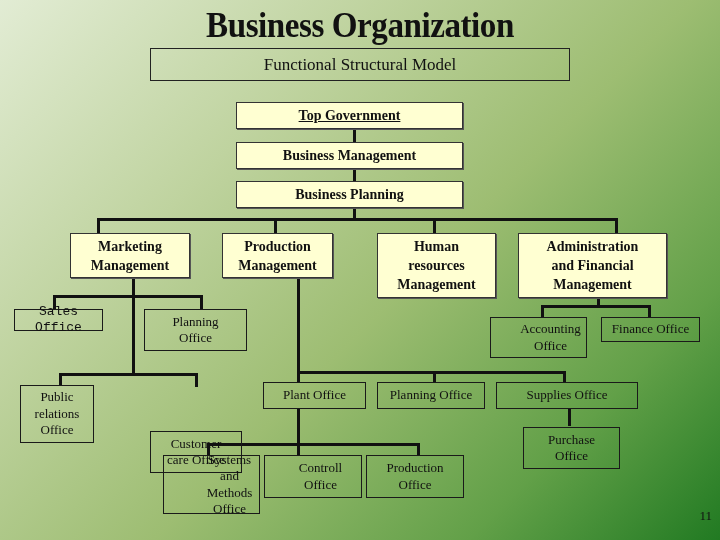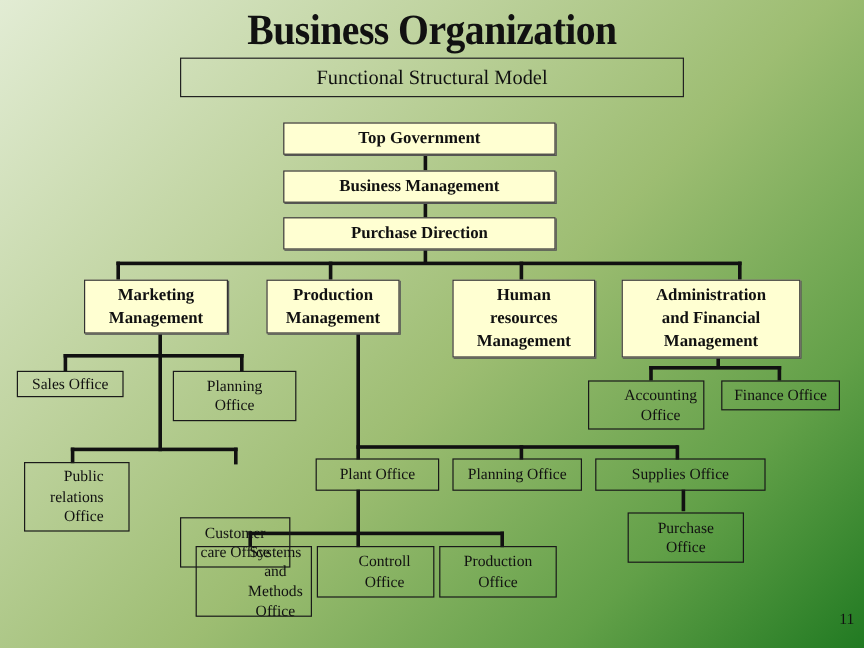--- a/index.html
+++ b/index.html
@@ -73,28 +73,28 @@
   <div class="vl" style="left:207px; top:443px; height:13px;"></div>
   <div class="vl" style="left:417px; top:443px; height:13px;"></div>
   <div class="vl" style="left:568px; top:408px; height:18px;"></div>
 
   <div class="vl" style="left:597px; top:298px; height:8px;"></div>
   <div class="hl" style="left:541px; top:305px; width:110px;"></div>
   <div class="vl" style="left:541px; top:305px; height:12px;"></div>
   <div class="vl" style="left:648px; top:305px; height:12px;"></div>
 </div>
 
-<div class="abs mbox" style="left:236px; top:102px; width:227px; height:27px;">
+<div class="abs mbox" style="left:236px; top:102px; width:227px; height:27px;text-decoration:underline;">
   <span>Top Government</span>
 </div>
 <div class="abs mbox" style="left:236px; top:142px; width:227px; height:27px;">
   <span>Business Management</span>
 </div>
 <div class="abs mbox" style="left:236px; top:181px; width:227px; height:27px;">
-  <span>Purchase Direction</span>
+  <span>Business Planning</span>
 </div>
 
 <div class="abs mbox" style="left:70px; top:233px; width:120px; height:45px;">
   <span>Marketing
 Management</span>
 </div>
 <div class="abs mbox" style="left:222px; top:233px; width:111px; height:45px;">
   <span>Production
 Management</span>
 </div>
@@ -102,28 +102,28 @@
   <span>Human
 resources
 Management</span>
 </div>
 <div class="abs mbox" style="left:518px; top:233px; width:149px; height:65px;">
   <span>Administration
 and Financial
 Management</span>
 </div>
 
-<div class="abs obox" style="left:14px; top:309px; width:89px; height:22px;">
+<div class="abs obox" style="left:14px; top:309px; width:89px; height:22px;font-family:Liberation Mono, monospace;">
   <span>Sales Office</span>
 </div>
 <div class="abs obox" style="left:144px; top:309px; width:103px; height:42px;">
   <span>Planning
 Office</span>
 </div>
-<div class="abs obox" style="left:20px; top:385px; width:88px; height:58px;text-align:right;">
+<div class="abs obox" style="left:20px; top:385px; width:74px; height:58px;">
   <span>Public
 relations
 Office</span>
 </div>
 <div class="abs obox" style="left:150px; top:385px; width:92px; height:42px;margin-top:46px;">
   <span>Customer
 care Office</span>
 </div>
 
 <div class="abs obox" style="left:263px; top:382px; width:103px; height:27px;">

